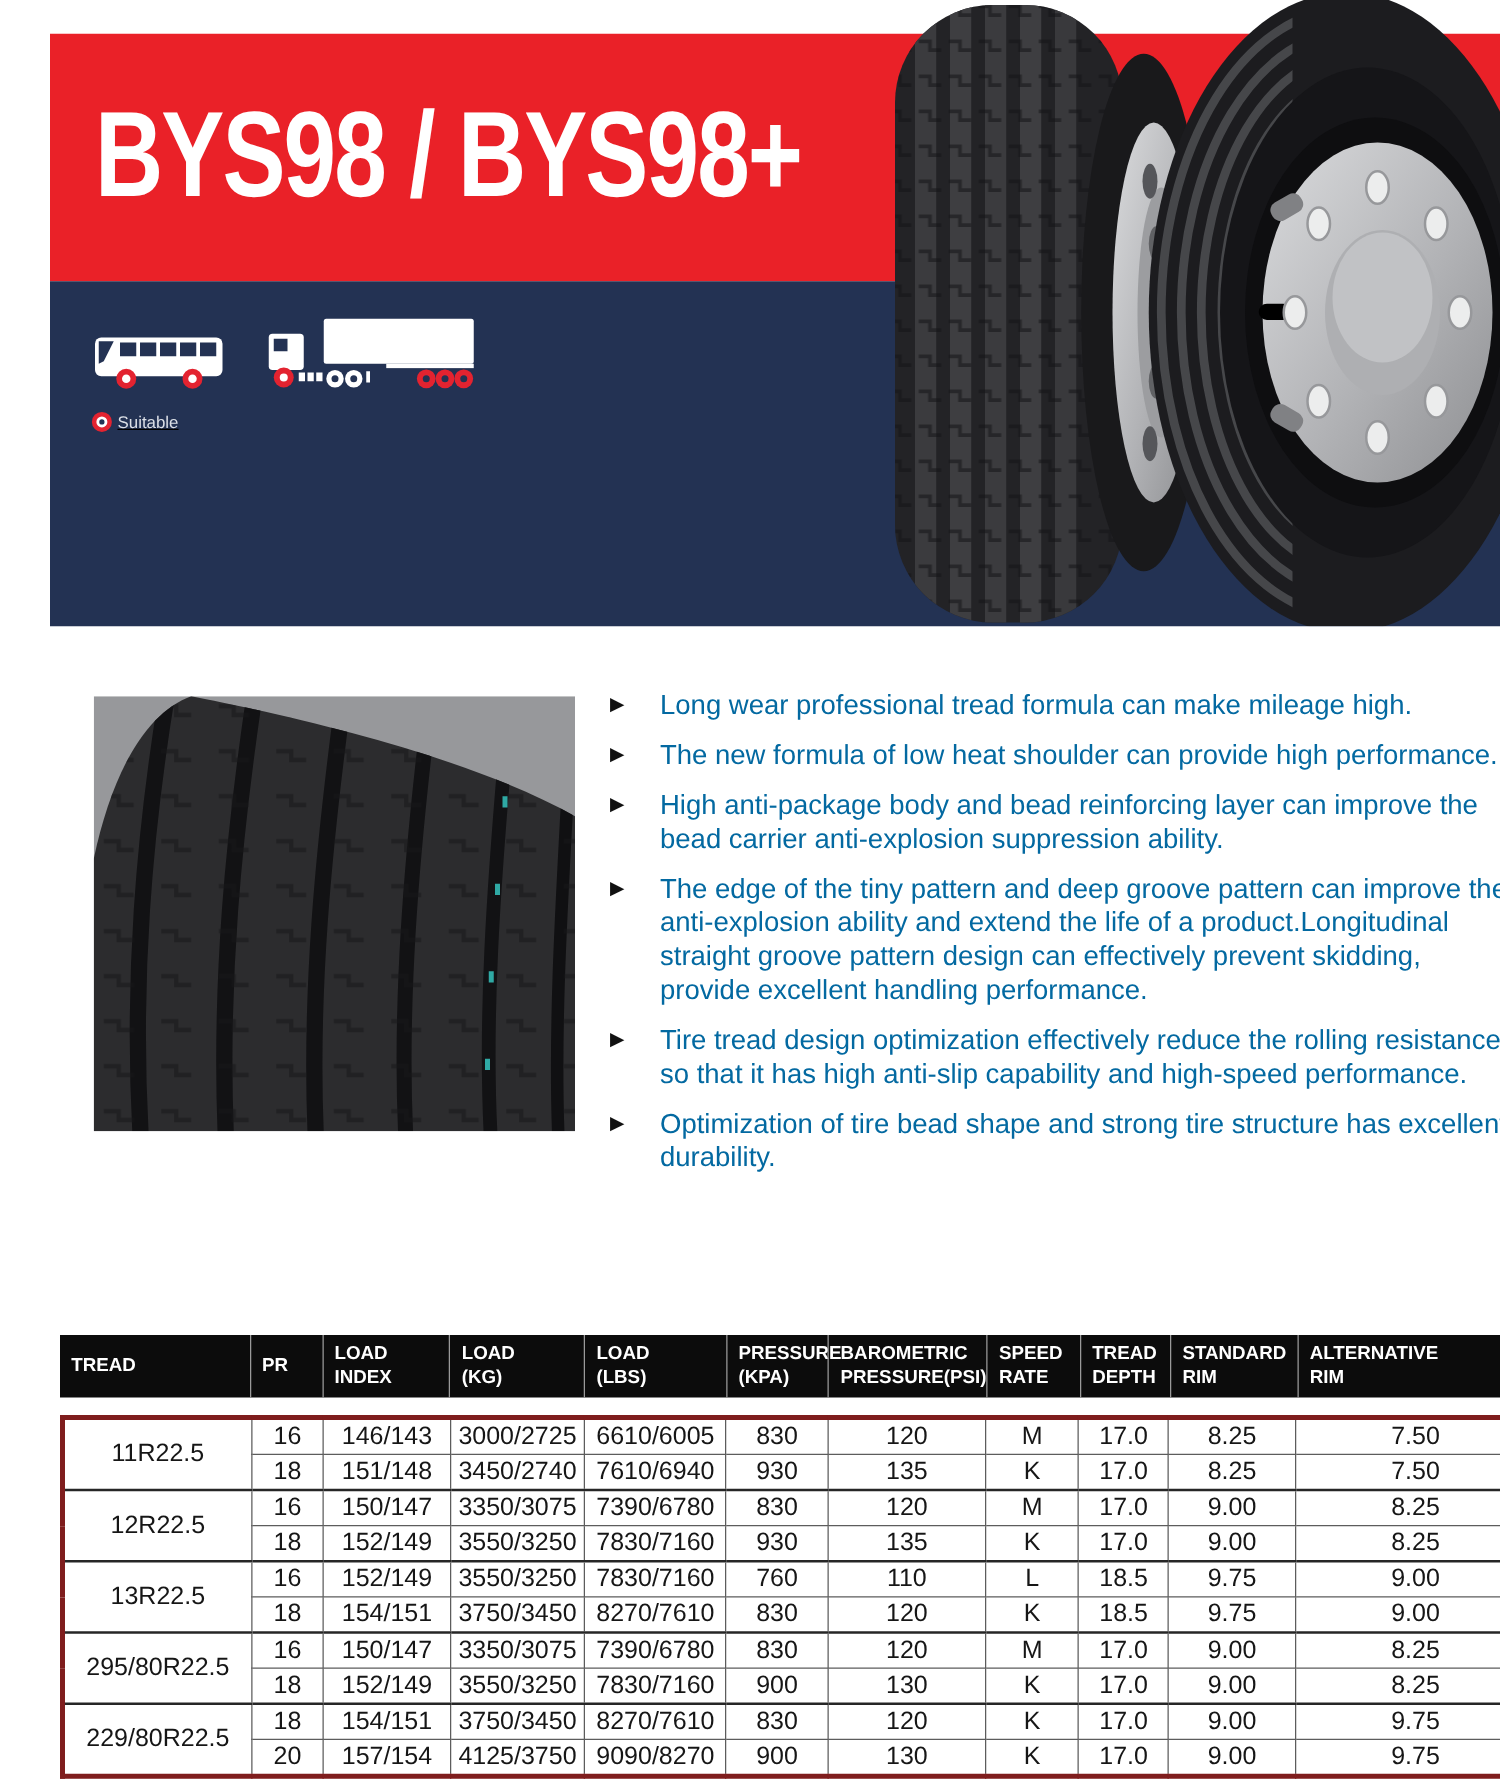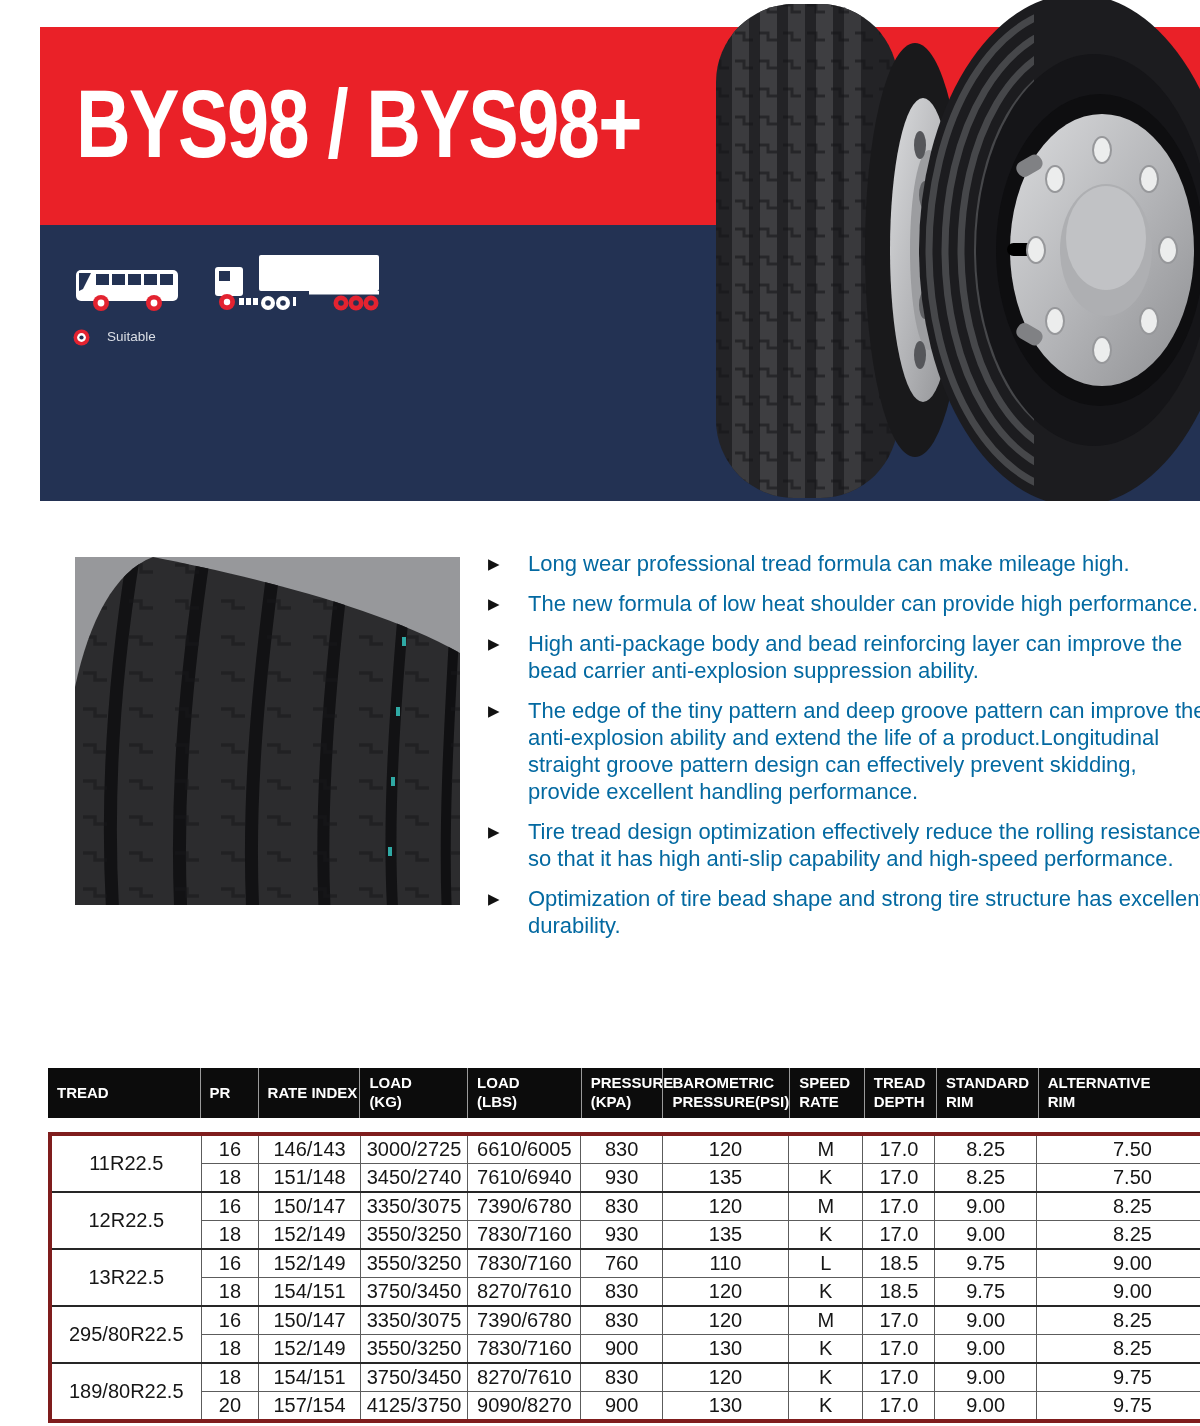--- a/index.html
+++ b/index.html
@@ -10,21 +10,21 @@
   .navy-band{position:absolute;left:0;top:225px;width:1200px;height:276px;background:#233253;}
   .title{position:absolute;left:36px;top:50%;transform:translateY(-52%) scaleX(0.78);
          transform-origin:left center;color:#ffffff;font-size:97px;font-weight:bold;
          letter-spacing:-2px;white-space:nowrap;}
   
   .tires{position:absolute;left:642px;top:0;width:558px;height:501px;overflow:hidden;}
   
   .vehicles{position:absolute;left:35px;top:253px;width:330px;height:62px;}
   .bus-svg{position:absolute;left:0;top:10px;}
   .truck-svg{position:absolute;left:138px;top:0;}
-  .suitable-row{position:absolute;left:33px;top:329px;display:flex;align-items:flex-start;gap:17px;}
+  .suitable-row{position:absolute;left:33px;top:329px;display:flex;align-items:center;gap:4px;text-decoration:underline;}
   .suit-label{color:#dbdfe6;font-size:13.5px;}
   .hero-desc{position:absolute;left:33px;top:360px;color:#f1f3f7;font-size:21.5px;line-height:26.5px;}
   
   .tread{position:absolute;left:35px;top:557px;width:385px;height:348px;}
   .features{position:absolute;left:448px;top:550px;width:724px;}
   .feat{display:flex;margin-bottom:13px;}
   .tri{flex:0 0 40px;color:#111;font-size:15px;line-height:27px;}
   .ftext{color:#0369a1;font-size:22px;line-height:27px;}
   
   .spec{position:absolute;left:8px;top:1068px;width:1184px;}
@@ -222,21 +222,21 @@
     <div class="feat">
       <span class="tri">▶</span>
       <span class="ftext">Optimization of tire bead shape and strong tire structure has excellent durability.</span>
     </div>
   </div>
 
   <div class="spec">
     <div class="spec-head">
         <div class="hcell">TREAD</div>
         <div class="hcell">PR</div>
-        <div class="hcell">RATE INDEX</div>
+        <div class="hcell">LOAD INDEX</div>
         <div class="hcell">LOAD
 (KG)</div>
         <div class="hcell">LOAD
 (LBS)</div>
         <div class="hcell">PRESSURE
 (KPA)</div>
         <div class="hcell">BAROMETRIC
 PRESSURE(PSI)</div>
         <div class="hcell">SPEED
 RATE</div>
@@ -356,21 +356,21 @@
             <td>3550/3250</td>
             <td>7830/7160</td>
             <td>900</td>
             <td>130</td>
             <td>K</td>
             <td>17.0</td>
             <td>9.00</td>
             <td>8.25</td>
           </tr>
           <tr class="group-start">
-            <td rowspan="2" class="size-cell">189/80R22.5</td>
+            <td rowspan="2" class="size-cell">229/80R22.5</td>
             <td>18</td>
             <td>154/151</td>
             <td>3750/3450</td>
             <td>8270/7610</td>
             <td>830</td>
             <td>120</td>
             <td>K</td>
             <td>17.0</td>
             <td>9.00</td>
             <td>9.75</td>

